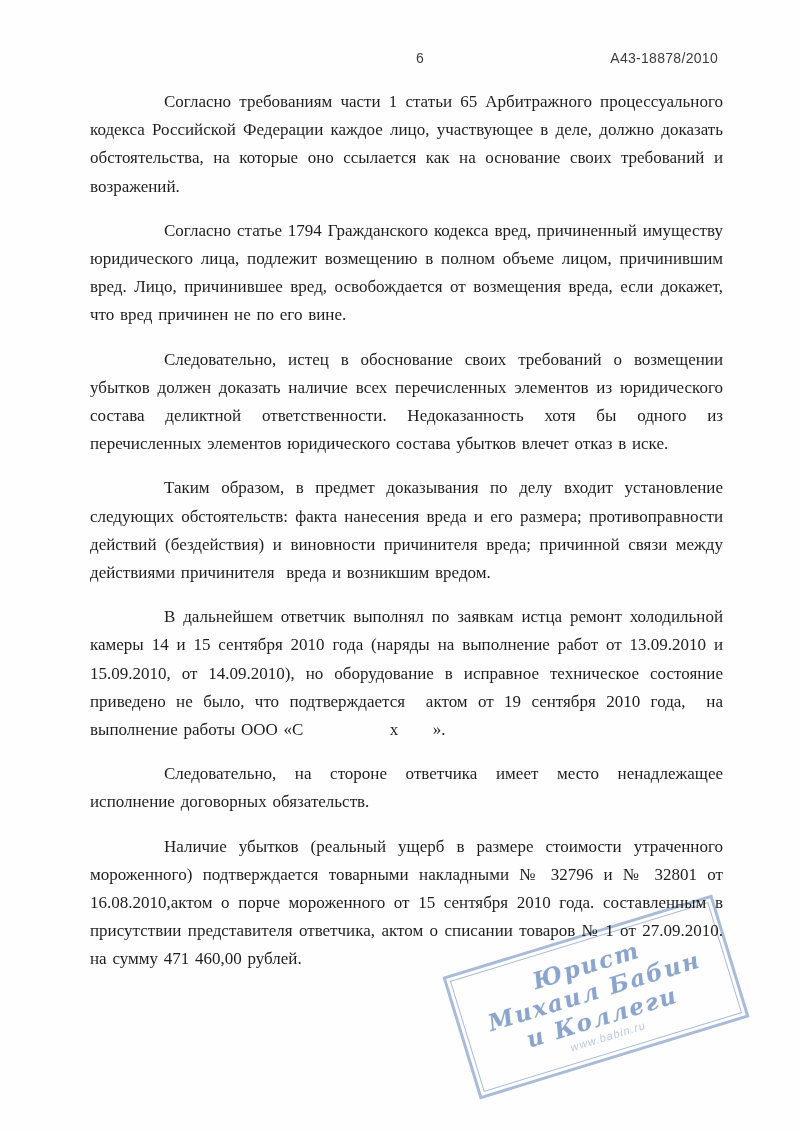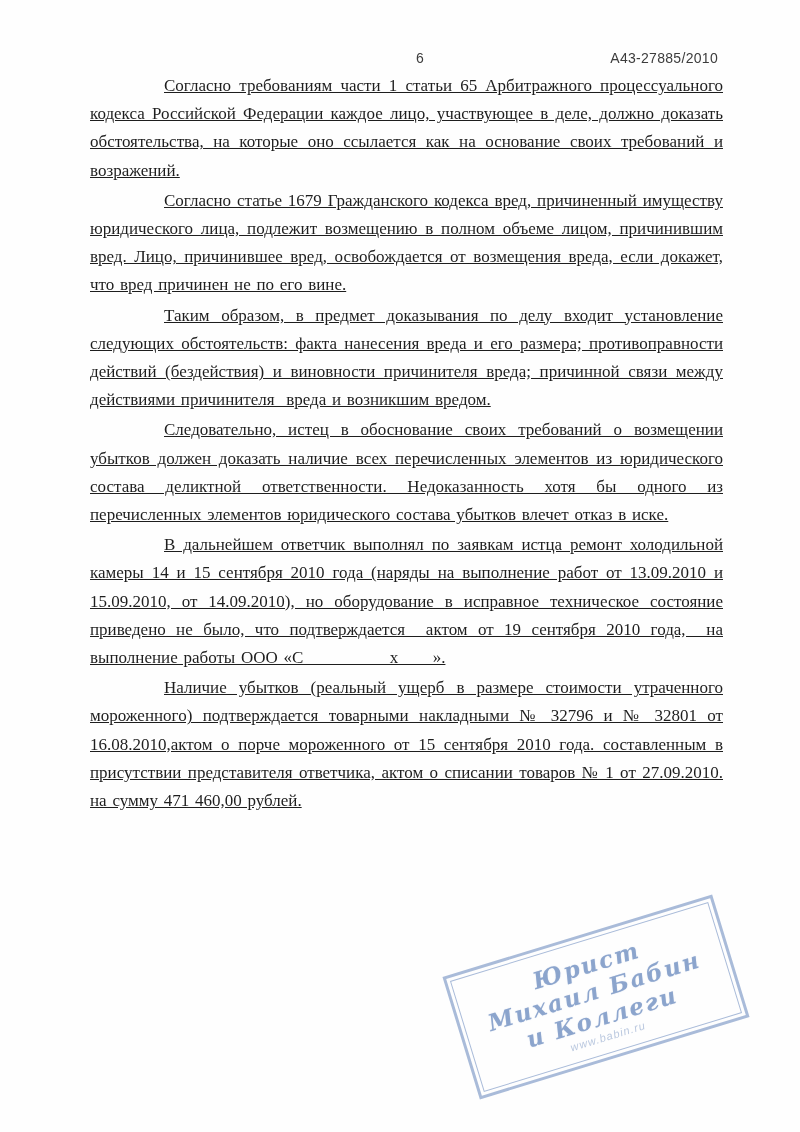--- a/index.html
+++ b/index.html
@@ -41,24 +41,23 @@
     position: absolute;
     top: 72px;
     left: 90px;
     width: 633px;
     color: #1e1e1e;
     font-size: 17px;
     line-height: 28.2px;
     text-align: justify;
   }
   .doc-body p {
-    margin: 0 0 2px 0;
+    margin: 16px 0 2px 0;
     text-indent: 74px;
     word-spacing: 1.5px;
-    text-decoration: underline;
   }
   
   .stamp {
     position: absolute;
     left: 455px;
     top: 933px;
     width: 276px;
     height: 122px;
     transform: rotate(-17deg);
     transform-origin: 50% 50%;
@@ -97,29 +96,30 @@
     white-space: nowrap;
   }
 </style>
 </head>
 <body>
 
 <div class="page">
 
   <div class="page-header">
     <span class="page-number">6</span>
-    <span class="case-number">А43-27885/2010</span>
+    <span class="case-number">А43-18878/2010</span>
   </div>
 
   <div class="doc-body">
     <p>Согласно требованиям части 1 статьи 65 Арбитражного процессуального кодекса Российской Федерации каждое лицо, участвующее в деле, должно доказать обстоятельства, на которые оно ссылается как на основание своих требований и возражений.</p>
-    <p>Согласно статье 1679 Гражданского кодекса вред, причиненный имуществу юридического лица, подлежит возмещению в полном объеме лицом, причинившим вред. Лицо, причинившее вред, освобождается от возмещения вреда, если докажет, что вред причинен не по его вине.</p>
+    <p>Согласно статье 1794 Гражданского кодекса вред, причиненный имуществу юридического лица, подлежит возмещению в полном объеме лицом, причинившим вред. Лицо, причинившее вред, освобождается от возмещения вреда, если докажет, что вред причинен не по его вине.</p>
+    <p>Следовательно, истец в обоснование своих требований о возмещении убытков должен доказать наличие всех перечисленных элементов из юридического состава деликтной ответственности. Недоказанность хотя бы одного из перечисленных элементов юридического состава убытков влечет отказ в иске.</p>
     <p>Таким образом, в предмет доказывания по делу входит установление следующих обстоятельств: факта нанесения вреда и его размера; противоправности действий (бездействия) и виновности причинителя вреда; причинной связи между действиями причинителя&nbsp; вреда и возникшим вредом.</p>
-    <p>Следовательно, истец в обоснование своих требований о возмещении убытков должен доказать наличие всех перечисленных элементов из юридического состава деликтной ответственности. Недоказанность хотя бы одного из перечисленных элементов юридического состава убытков влечет отказ в иске.</p>
     <p>В дальнейшем ответчик выполнял по заявкам истца ремонт холодильной камеры 14 и 15 сентября 2010 года (наряды на выполнение работ от 13.09.2010 и 15.09.2010, от 14.09.2010), но оборудование в исправное техническое состояние приведено не было, что подтверждается&nbsp; актом от 19 сентября 2010 года,&nbsp; на выполнение работы ООО «С&nbsp;&nbsp;&nbsp;&nbsp;&nbsp;&nbsp;&nbsp;&nbsp;&nbsp;&nbsp;&nbsp;&nbsp;&nbsp;&nbsp; х&nbsp;&nbsp;&nbsp;&nbsp;&nbsp; ».</p>
+    <p>Следовательно, на стороне ответчика имеет место ненадлежащее исполнение договорных обязательств.</p>
     <p>Наличие убытков (реальный ущерб в размере стоимости утраченного мороженного) подтверждается товарными накладными № 32796 и № 32801 от 16.08.2010,актом о порче мороженного от 15 сентября 2010 года. составленным в присутствии представителя ответчика, актом о списании товаров № 1 от 27.09.2010. на сумму 471 460,00 рублей.</p>
   </div>
 
   <div class="stamp">
     <div class="stamp-inner">
       <span class="stamp-line">Юрист</span>
       <span class="stamp-line">Михаил Бабин</span>
       <span class="stamp-line">и Коллеги</span>
       <span class="stamp-url">www.babin.ru</span>
     </div>

